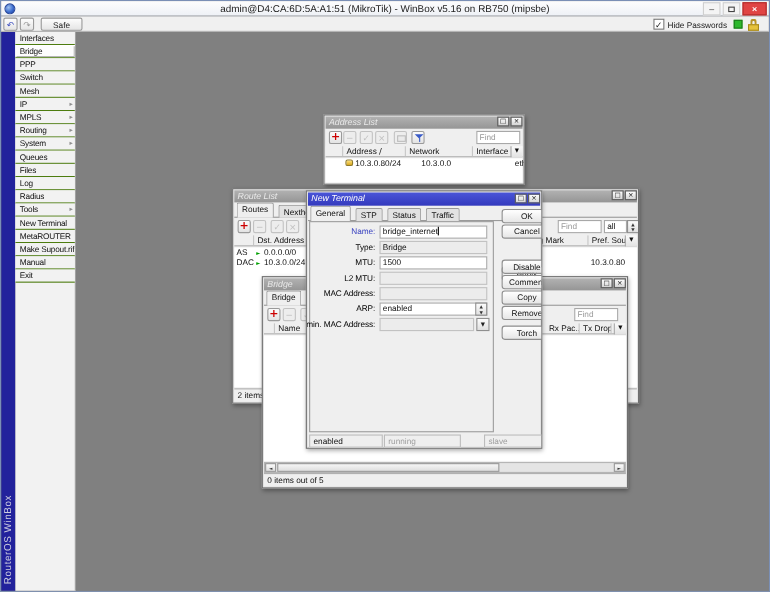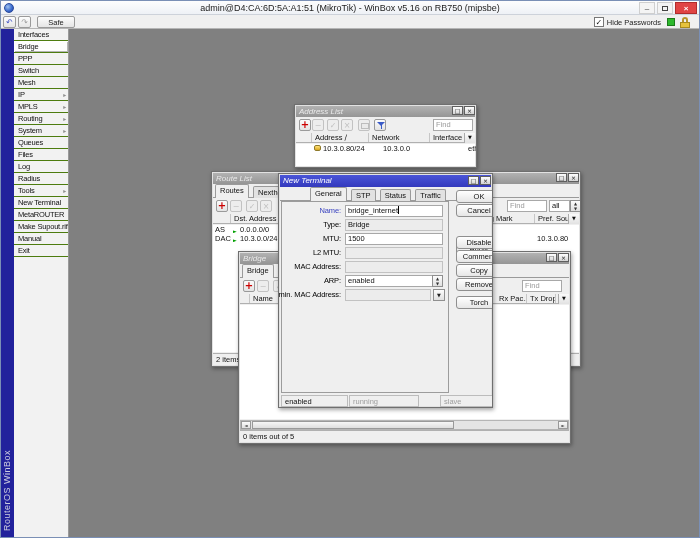--- a/index.html
+++ b/index.html
@@ -258,21 +258,21 @@
       </div>
       <div class="statusbar">0 items out of 5</div>
     </div>
 
     <div class="win active" style="left:277px; top:144px; width:215px; height:235px; z-index:4;">
       <div class="titlebar">New Terminal</div>
       <div class="wctl" style="top:2px;">
         <div class="wbtn">□</div>
         <div class="wbtn">×</div>
       </div>
-      <div class="tabrow" style="top:13px;padding-left:28px;">
+      <div class="tabrow" style="top:13px;">
         <div class="tab sel">General</div>
         <div class="tab">STP</div>
         <div class="tab">Status</div>
         <div class="tab">Traffic</div>
       </div>
       <div class="tabpage"></div>
 
       <div class="flabel modified" style="top:31px;">Name:</div>
       <div class="inp" style="top:31px;"><span>bridge_internet</span><span class="caret"></span></div>
 

